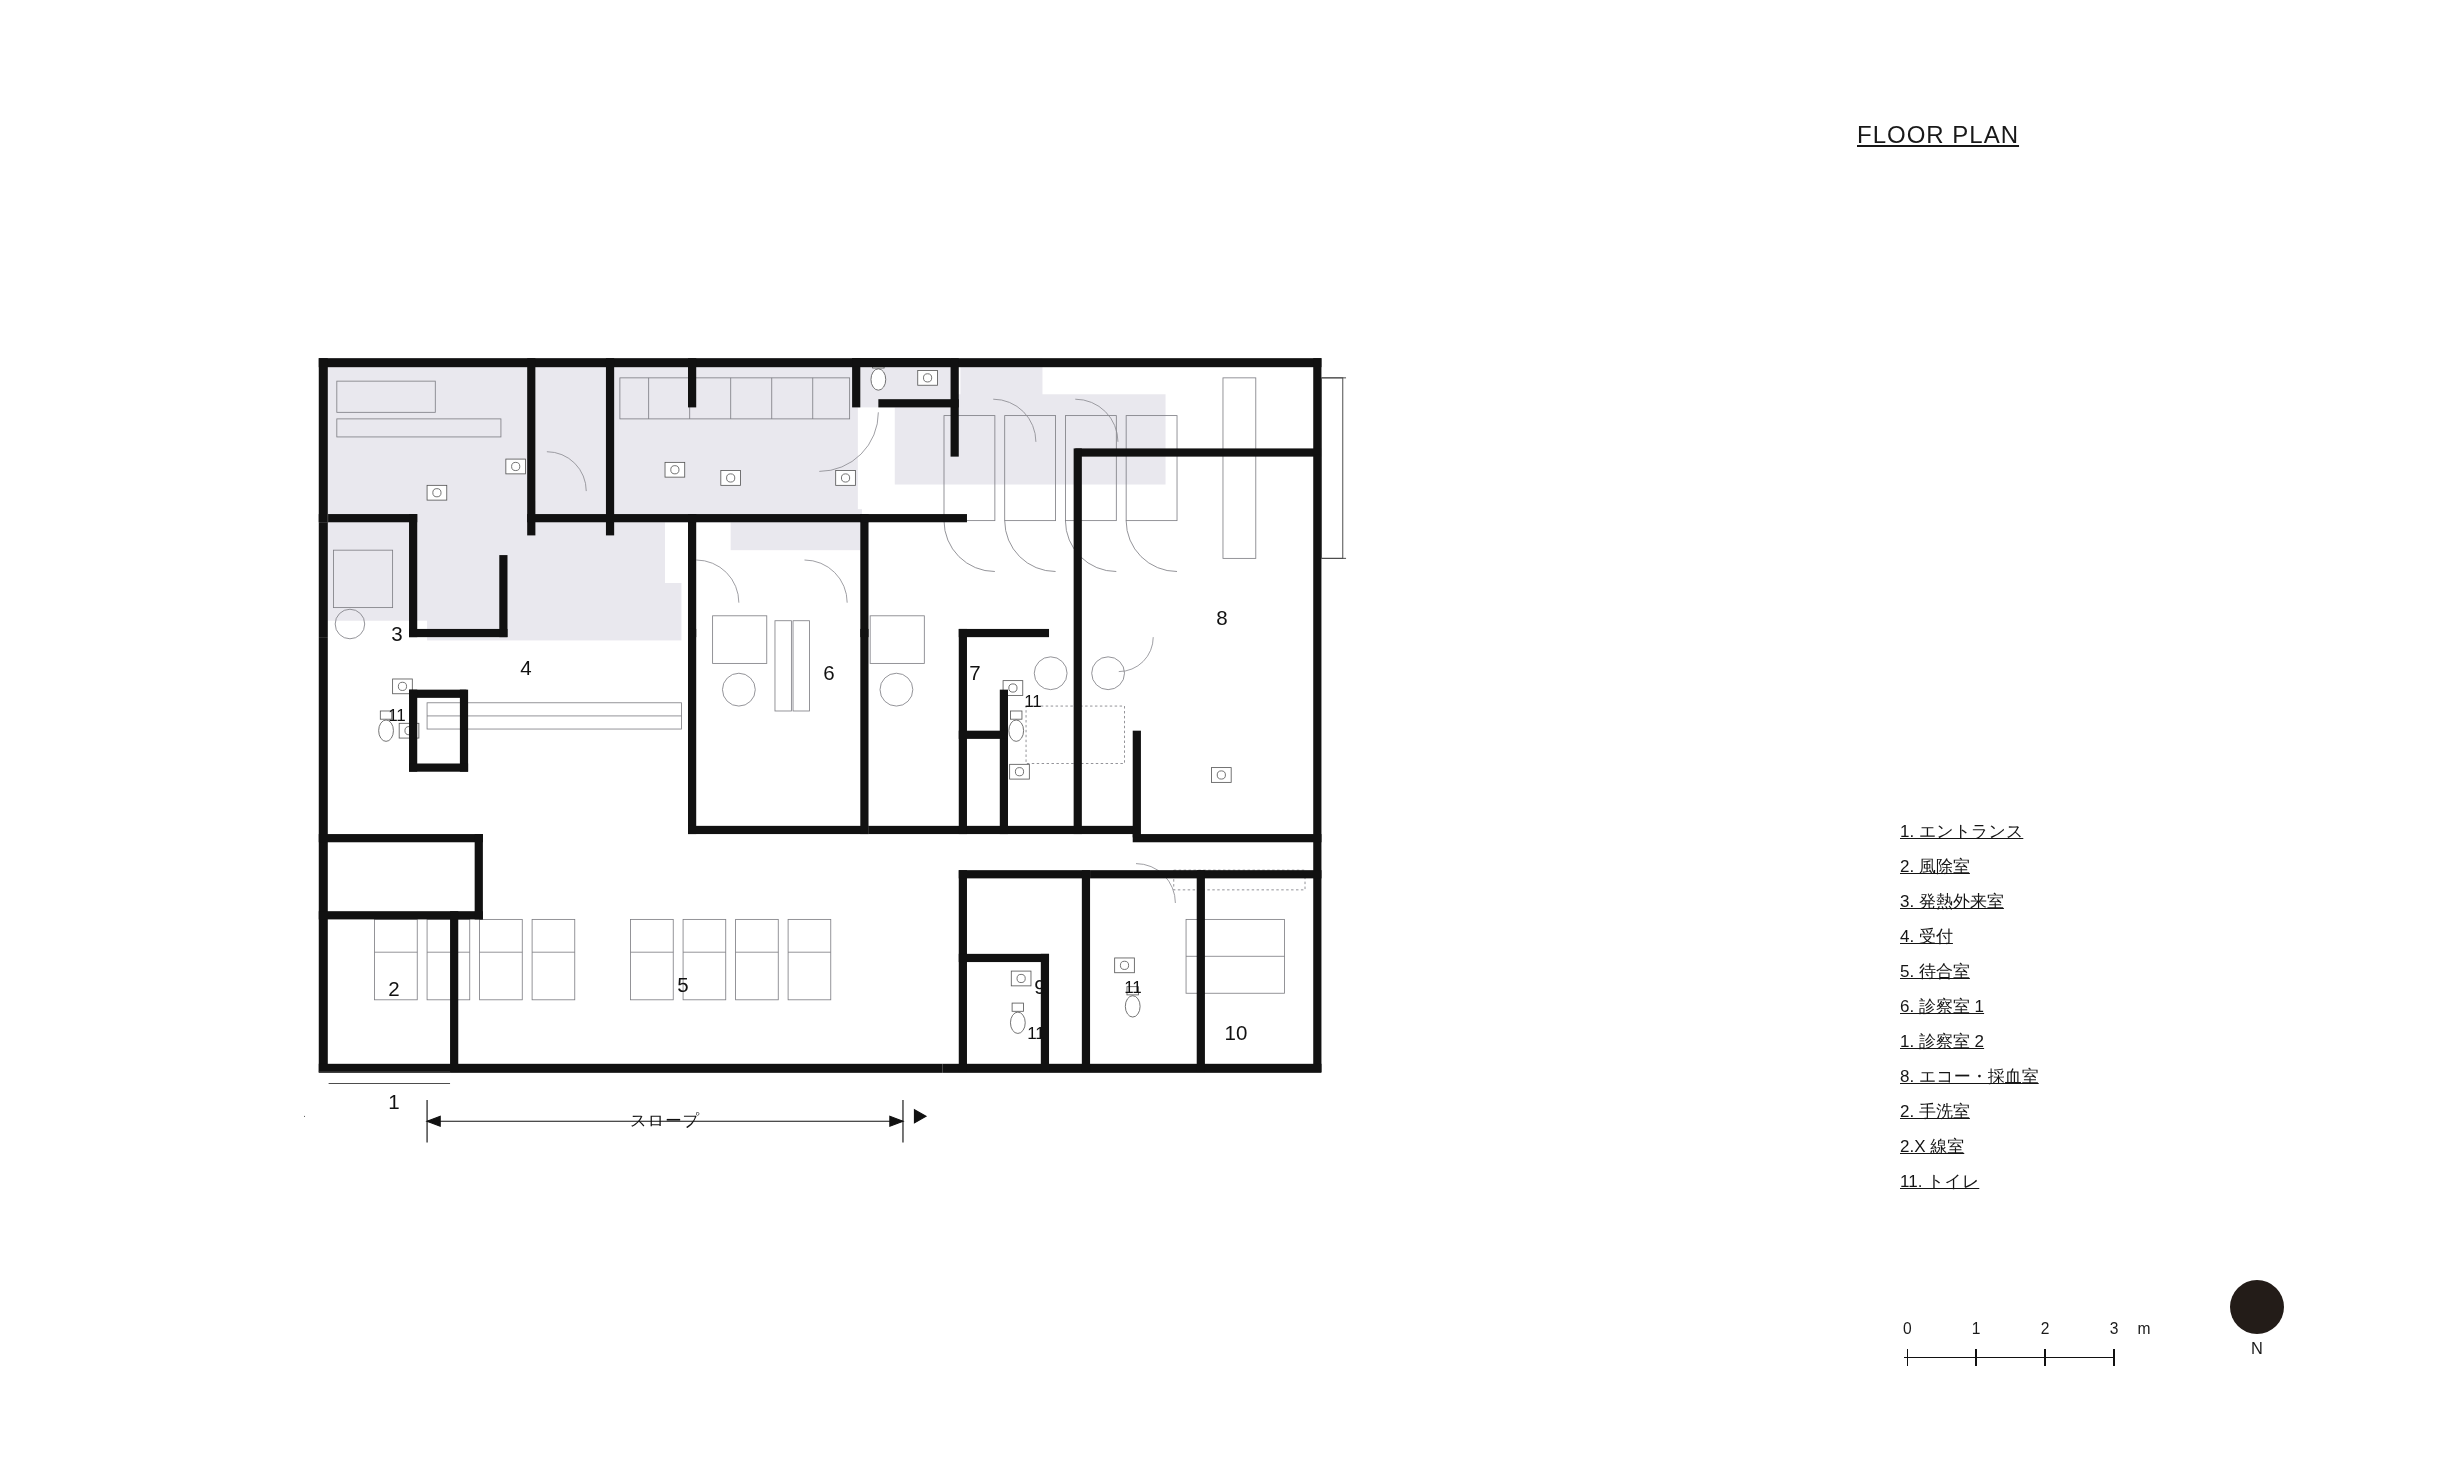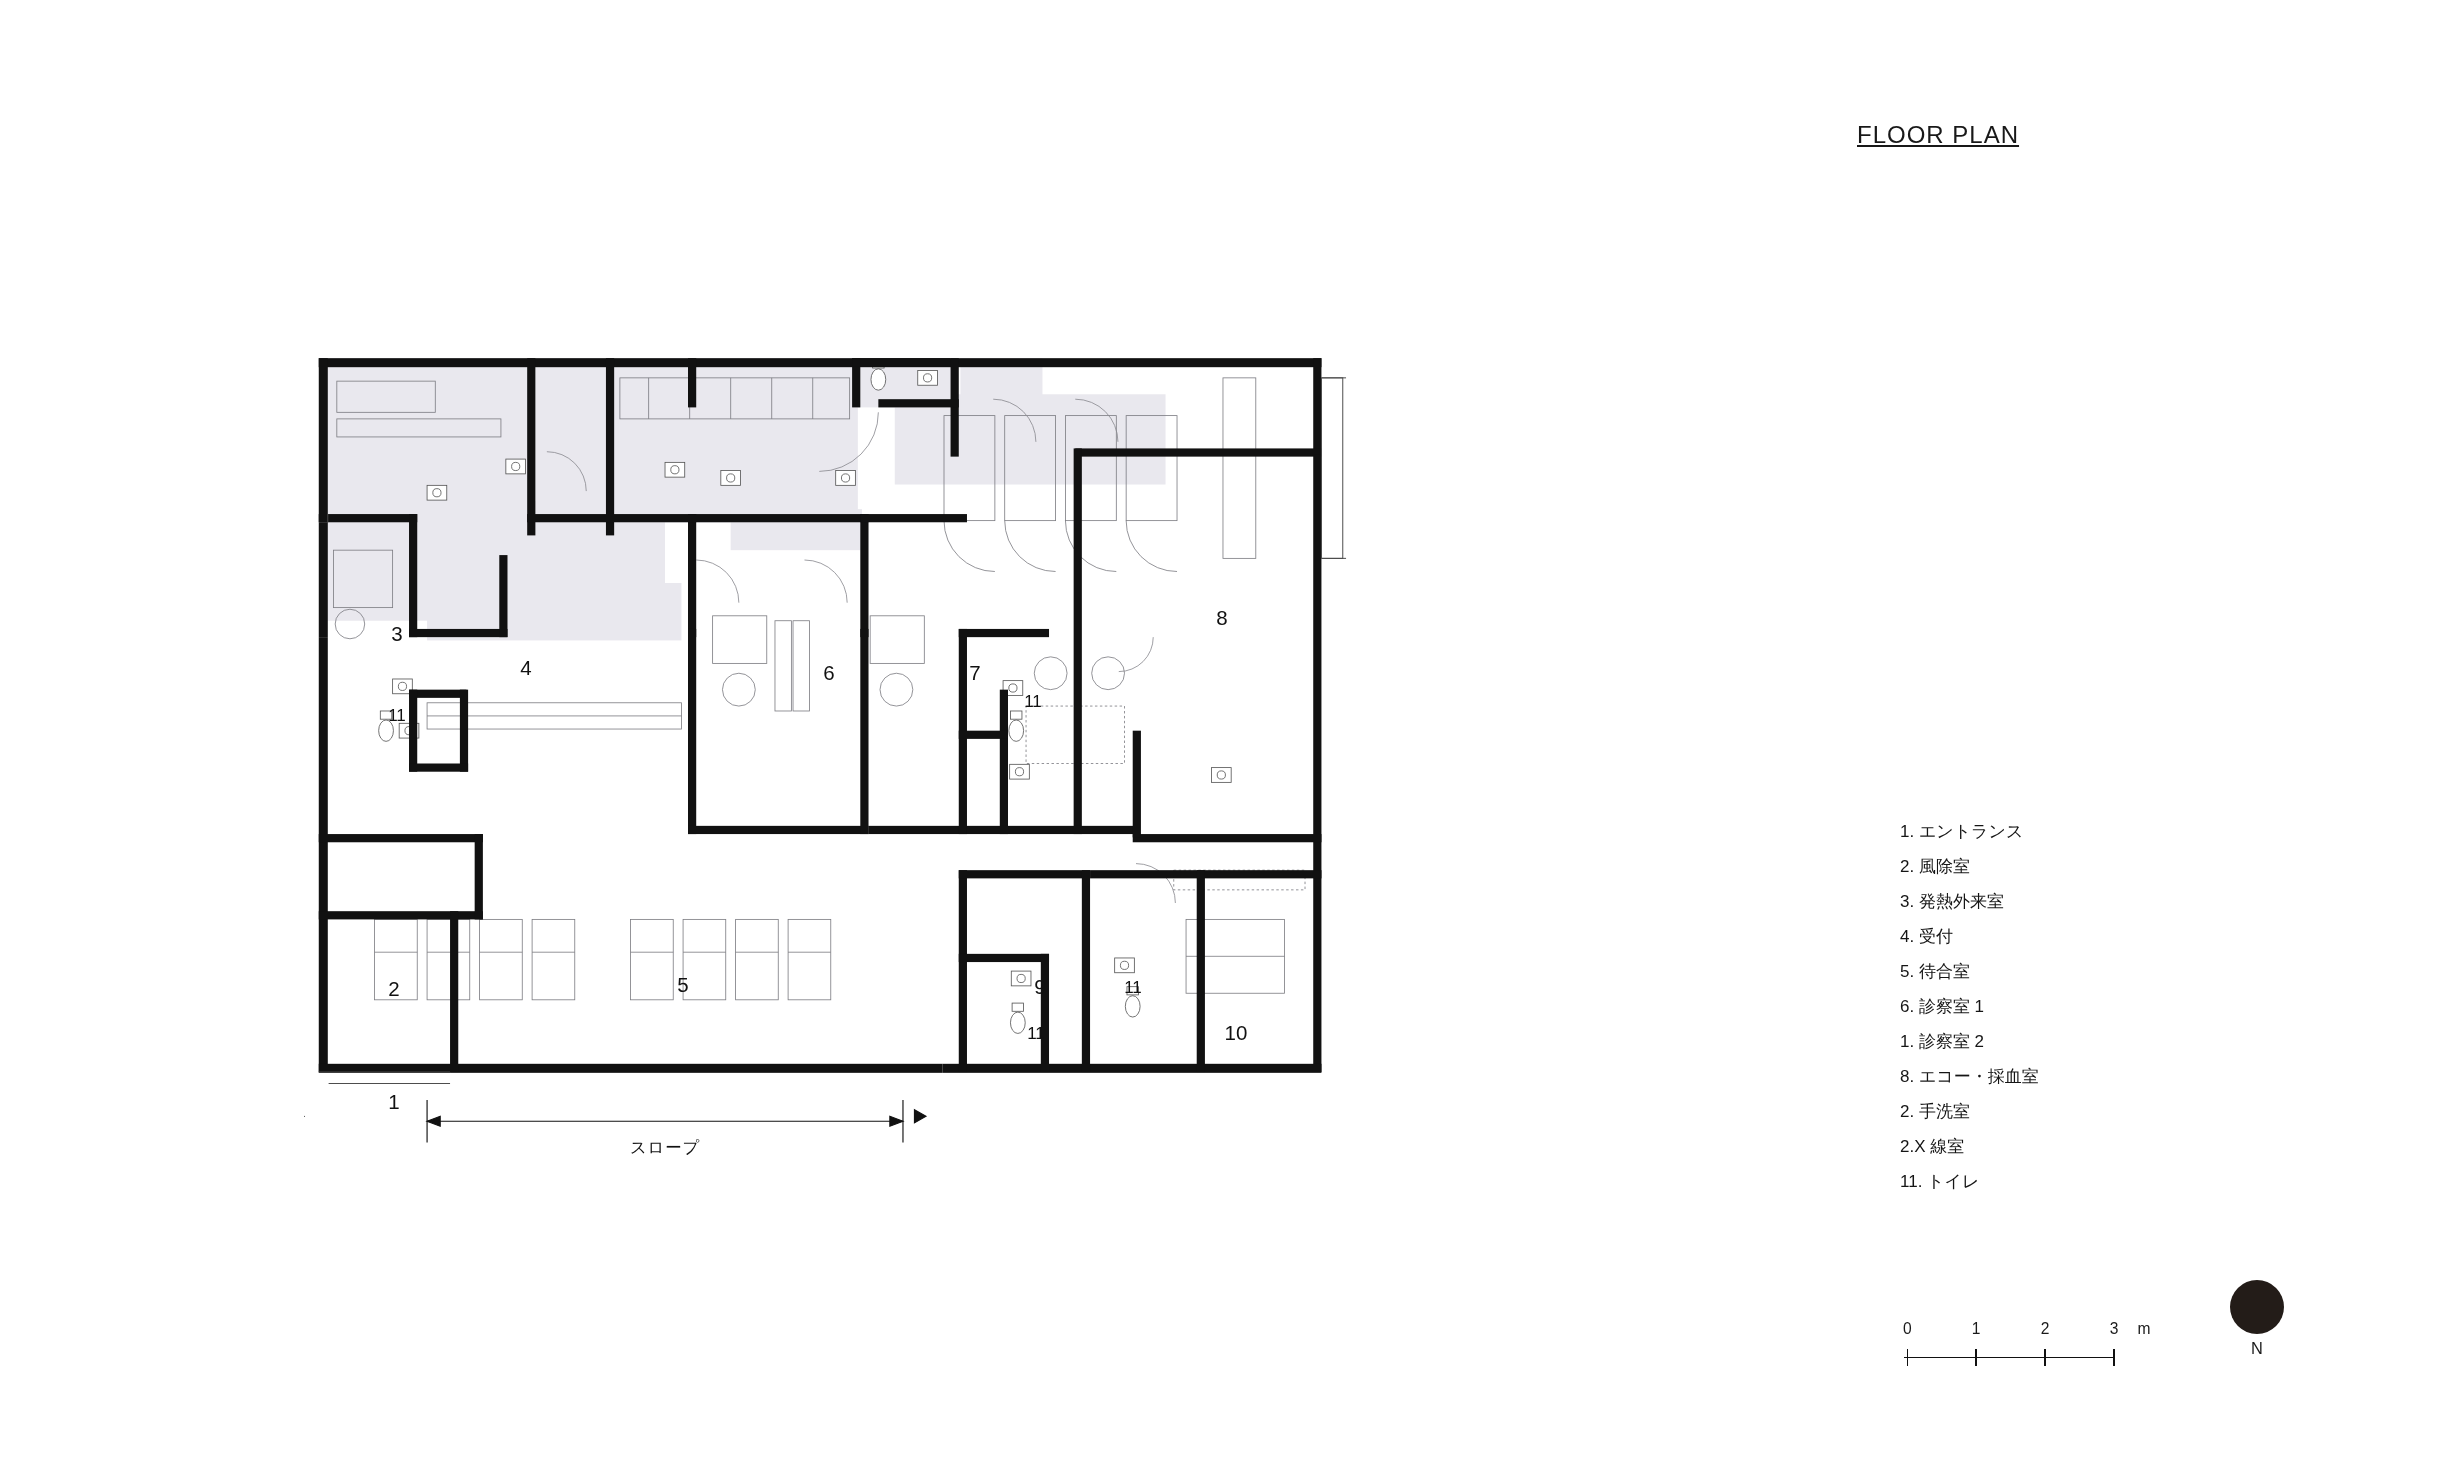--- a/index.html
+++ b/index.html
@@ -31,20 +31,21 @@
   .legend {
     position: absolute;
     left: 1900px;
     top: 814px;
     font-size: 17px;
     line-height: 35px;
     color: #151515;
   }
   .legend-item {
     white-space: nowrap;
+    text-decoration: underline;
   }
 
   
   .scalebar {
     position: absolute;
     left: 1904px;
     top: 1320px;
     width: 215px;
   }
   .scale-nums {
@@ -115,21 +116,20 @@
     transform: translate(-50%, -50%);
   }
   .roomnum.small { font-size: 17px; }
 
   .slope-label {
     position: absolute;
     font-size: 16.4px;
     color: #111;
     transform: translate(-50%, -50%);
     letter-spacing: 0.8px;
-    margin-top: 27px;
   }
 </style>
 </head>
 <body>
 
 <div class="title">FLOOR PLAN</div>
 
 <div class="plan">
   <svg width="1280" height="837" viewBox="0 0 1560 1020" xmlns="http://www.w3.org/2000/svg">
     <defs>

